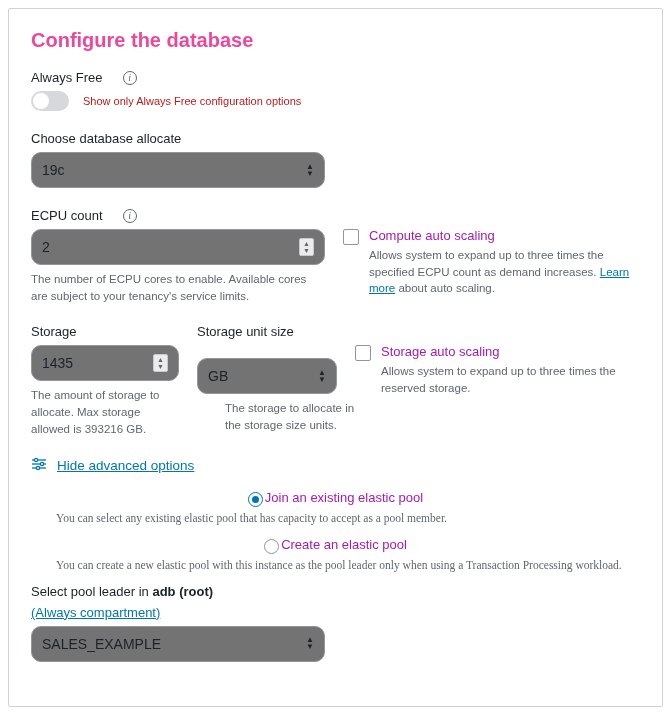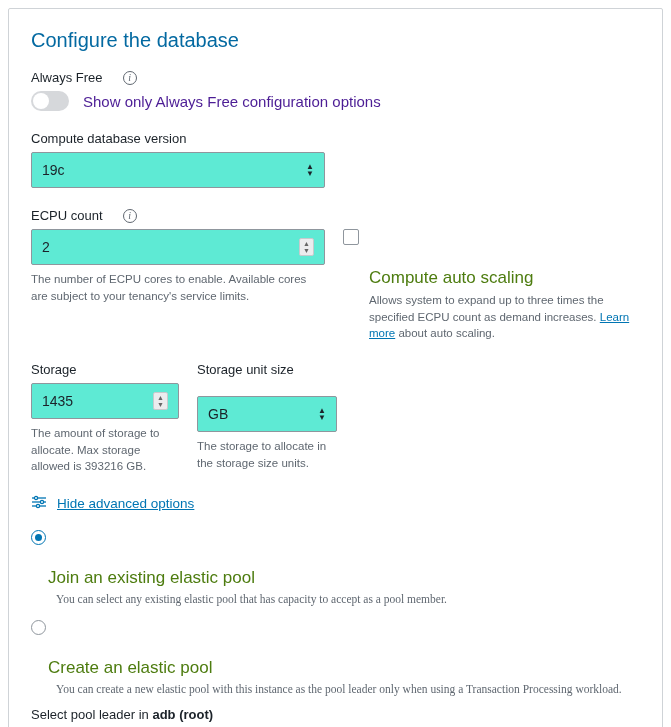--- a/index.html
+++ b/index.html
@@ -12,23 +12,23 @@
     background: #fff;
   }
   .panel {
     border: 1px solid #cfd3d7;
     border-radius: 2px;
     width: 655px;
     padding: 20px 22px 24px 22px;
   }
   h2.page-title {
     font-size: 20px;
-    font-weight: 400;
+    font-weight: 700;
     margin: 0 0 18px 0;
-    color: #0369a1;
+    color: #ec4899;
   }
   .section { margin-bottom: 20px; }
   .label-row {
     display: flex;
     align-items: center;
     gap: 20px;
     font-size: 13px;
     color: #1b2229;
     margin-bottom: 6px;
   }
@@ -55,31 +55,31 @@
     flex-shrink: 0;
   }
   .toggle::before {
     content: "";
     position: absolute;
     width: 16px; height: 16px;
     background: #fff;
     border-radius: 50%;
     top: 2px; left: 2px;
   }
-  .toggle-desc { font-size: 15px; color: #4c1d95; }
+  .toggle-desc { font-size: 11px; color: #b91c1c; }
   
   .select-box, .number-box {
     display: flex;
     align-items: center;
     justify-content: space-between;
     border: 1px solid #8f969d;
-    border-radius: 2px;
+    border-radius: 10px;
     height: 36px;
     padding: 0 10px;
-    background: #5eead4;
+    background: #737373;
     font-size: 14px;
     color: #1b2229;
   }
   .select-box.w300 { width: 294px; }
   .select-box.w140 { width: 140px; margin-top: 19px; }
   .number-box.w294 { width: 294px; }
   .number-box.w148 { width: 148px; }
   .caret {
     display: inline-flex;
     flex-direction: column;
@@ -126,23 +126,22 @@
     align-items: center;
     justify-content: center;
     margin-top: 1px;
   }
   .checkbox.checked {
     background: #0075b3;
     border-color: #0075b3;
   }
   .checkbox.checked svg { width: 11px; height: 11px; }
   .checkbox-label {
-    font-size: 17px;
-    color: #4d7c0f;
-    margin-top: 40px;
+    font-size: 13px;
+    color: #a21caf;
   }
   .sub-desc {
     font-size: 11.5px;
     color: #5f6770;
     margin-top: 4px;
     line-height: 1.45;
   }
   .link {
     color: #0075b3;
     text-decoration: underline;
@@ -158,20 +157,21 @@
   }
   .adv-icon {
     color: #0075b3;
     font-size: 14px;
   }
   
   .radio-row {
     display: flex;
     align-items: flex-start;
     gap: 2px;
+    justify-content: center;
   }
   .radio-group { margin-left: 0; }
   .radio {
     width: 15px; height: 15px;
     border: 1.5px solid #8f969d;
     border-radius: 50%;
     flex-shrink: 0;
     display: flex;
     align-items: center;
     justify-content: center;
@@ -206,21 +206,21 @@
       <span class="info-icon">i</span>
     </div>
     <div class="toggle-row">
       <div class="toggle"></div>
       <div class="toggle-desc">Show only Always Free configuration options</div>
     </div>
   </div>
 
   <div class="section">
     <div class="label-row">
-      <span>Compute database version</span>
+      <span>Choose database allocate</span>
     </div>
     <div class="select-box w300">
       <span>19c</span>
       <span class="caret">
           <span>▲</span>
           <span>▼</span>
         </span>
     </div>
   </div>
 
@@ -273,21 +273,30 @@
         <div class="label-row">
           <span>Storage unit size</span>
         </div>
         <div class="select-box w140">
           <span>GB</span>
           <span class="caret">
               <span>▲</span>
               <span>▼</span>
             </span>
         </div>
-        <div class="help-text" style="width:140px;">The storage to allocate in the storage size units.</div>
+        <div class="help-text" style="width:140px;margin-left:28px;">The storage to allocate in the storage size units.</div>
+      </div>
+      <div class="col grow" style="padding-top:20px;">
+        <div class="checkbox-row">
+          <div class="checkbox"></div>
+          <div>
+            <div class="checkbox-label">Storage auto scaling</div>
+            <div class="sub-desc">Allows system to expand up to three times the reserved storage.</div>
+          </div>
+        </div>
       </div>
     </div>
   </div>
 
   <div class="adv-row">
     <span class="adv-icon">
       <svg width="16" height="14" viewBox="0 0 16 14" fill="none" stroke="#0075b3" stroke-width="1.3">
         <line x1="1" y1="3" x2="15" y2="3"></line>
           <circle cx="5" cy="3" r="1.6" fill="#fff"></circle>
         <line x1="1" y1="7" x2="15" y2="7"></line>

